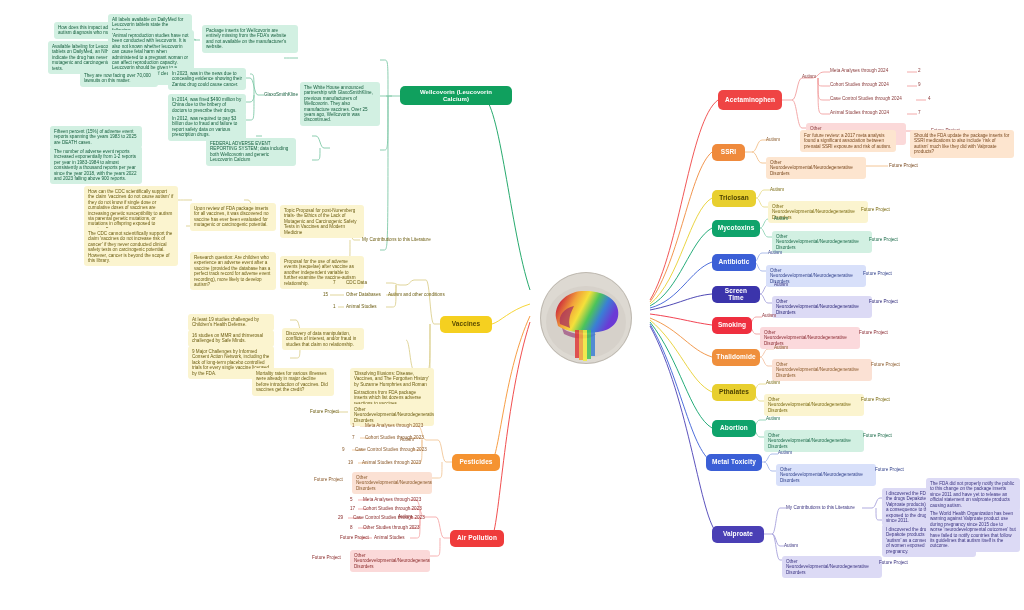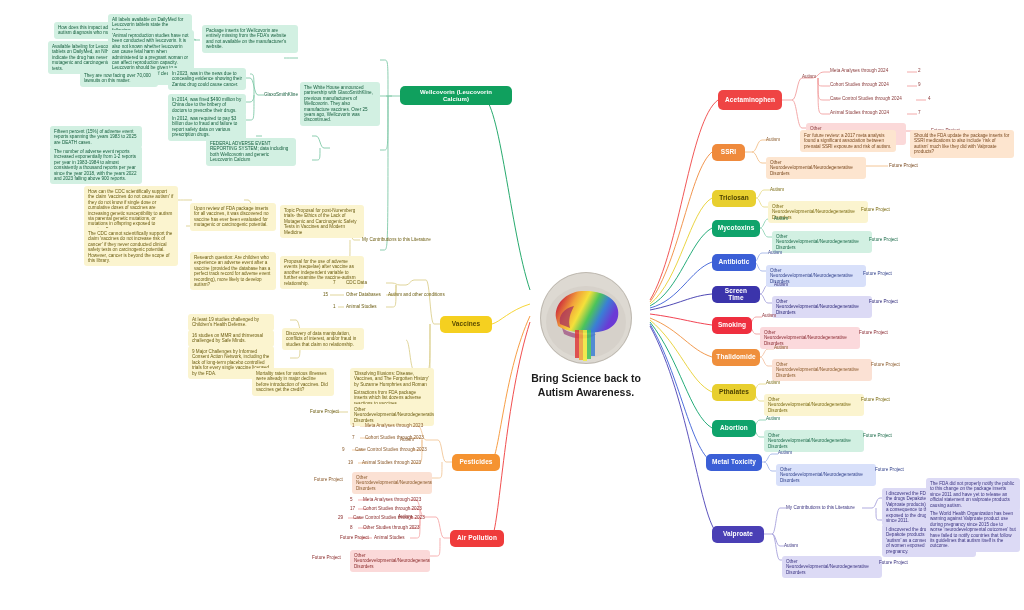--- a/index.html
+++ b/index.html
@@ -330,24 +330,20 @@
       <g opacity="0.85">
         <rect x="35" y="58" width="4" height="28" fill="#e03b3b"></rect>
         <rect x="39" y="58" width="4" height="30" fill="#f2a33a"></rect>
         <rect x="43" y="58" width="4" height="31" fill="#f5ee3a"></rect>
         <rect x="47" y="58" width="4" height="29" fill="#45c45a"></rect>
         <rect x="51" y="58" width="4" height="26" fill="#3a7fd5"></rect>
       </g>
       <circle cx="46" cy="46" r="45.5" fill="none" stroke="#bdb8b0" stroke-width="1"></circle>
     </svg>
   </div>
-  <div class="ctr-title" style="left:500px; top:372px; width:172px; font-size:10.5px;">
-    <div>Bring Science back to</div>
-    <div>Autism Awareness.</div>
-  </div>
 
   <div class="node pill" style="left:718px; top:90px; width:64px; height:20px; background:#ef4444; font-size:6.5px;">
     <span>Acetaminophen</span>
   </div>
   <div class="node pill" style="left:712px; top:144px; width:33px; height:17px; background:#ef8a3c; font-size:6.5px;">
     <span>SSRI</span>
   </div>
   <div class="node pill" style="left:712px; top:190px; width:44px; height:17px; background:#e8cf2f; color:#4a3f00; font-size:6.5px;">
     <span>Triclosan</span>
   </div>

